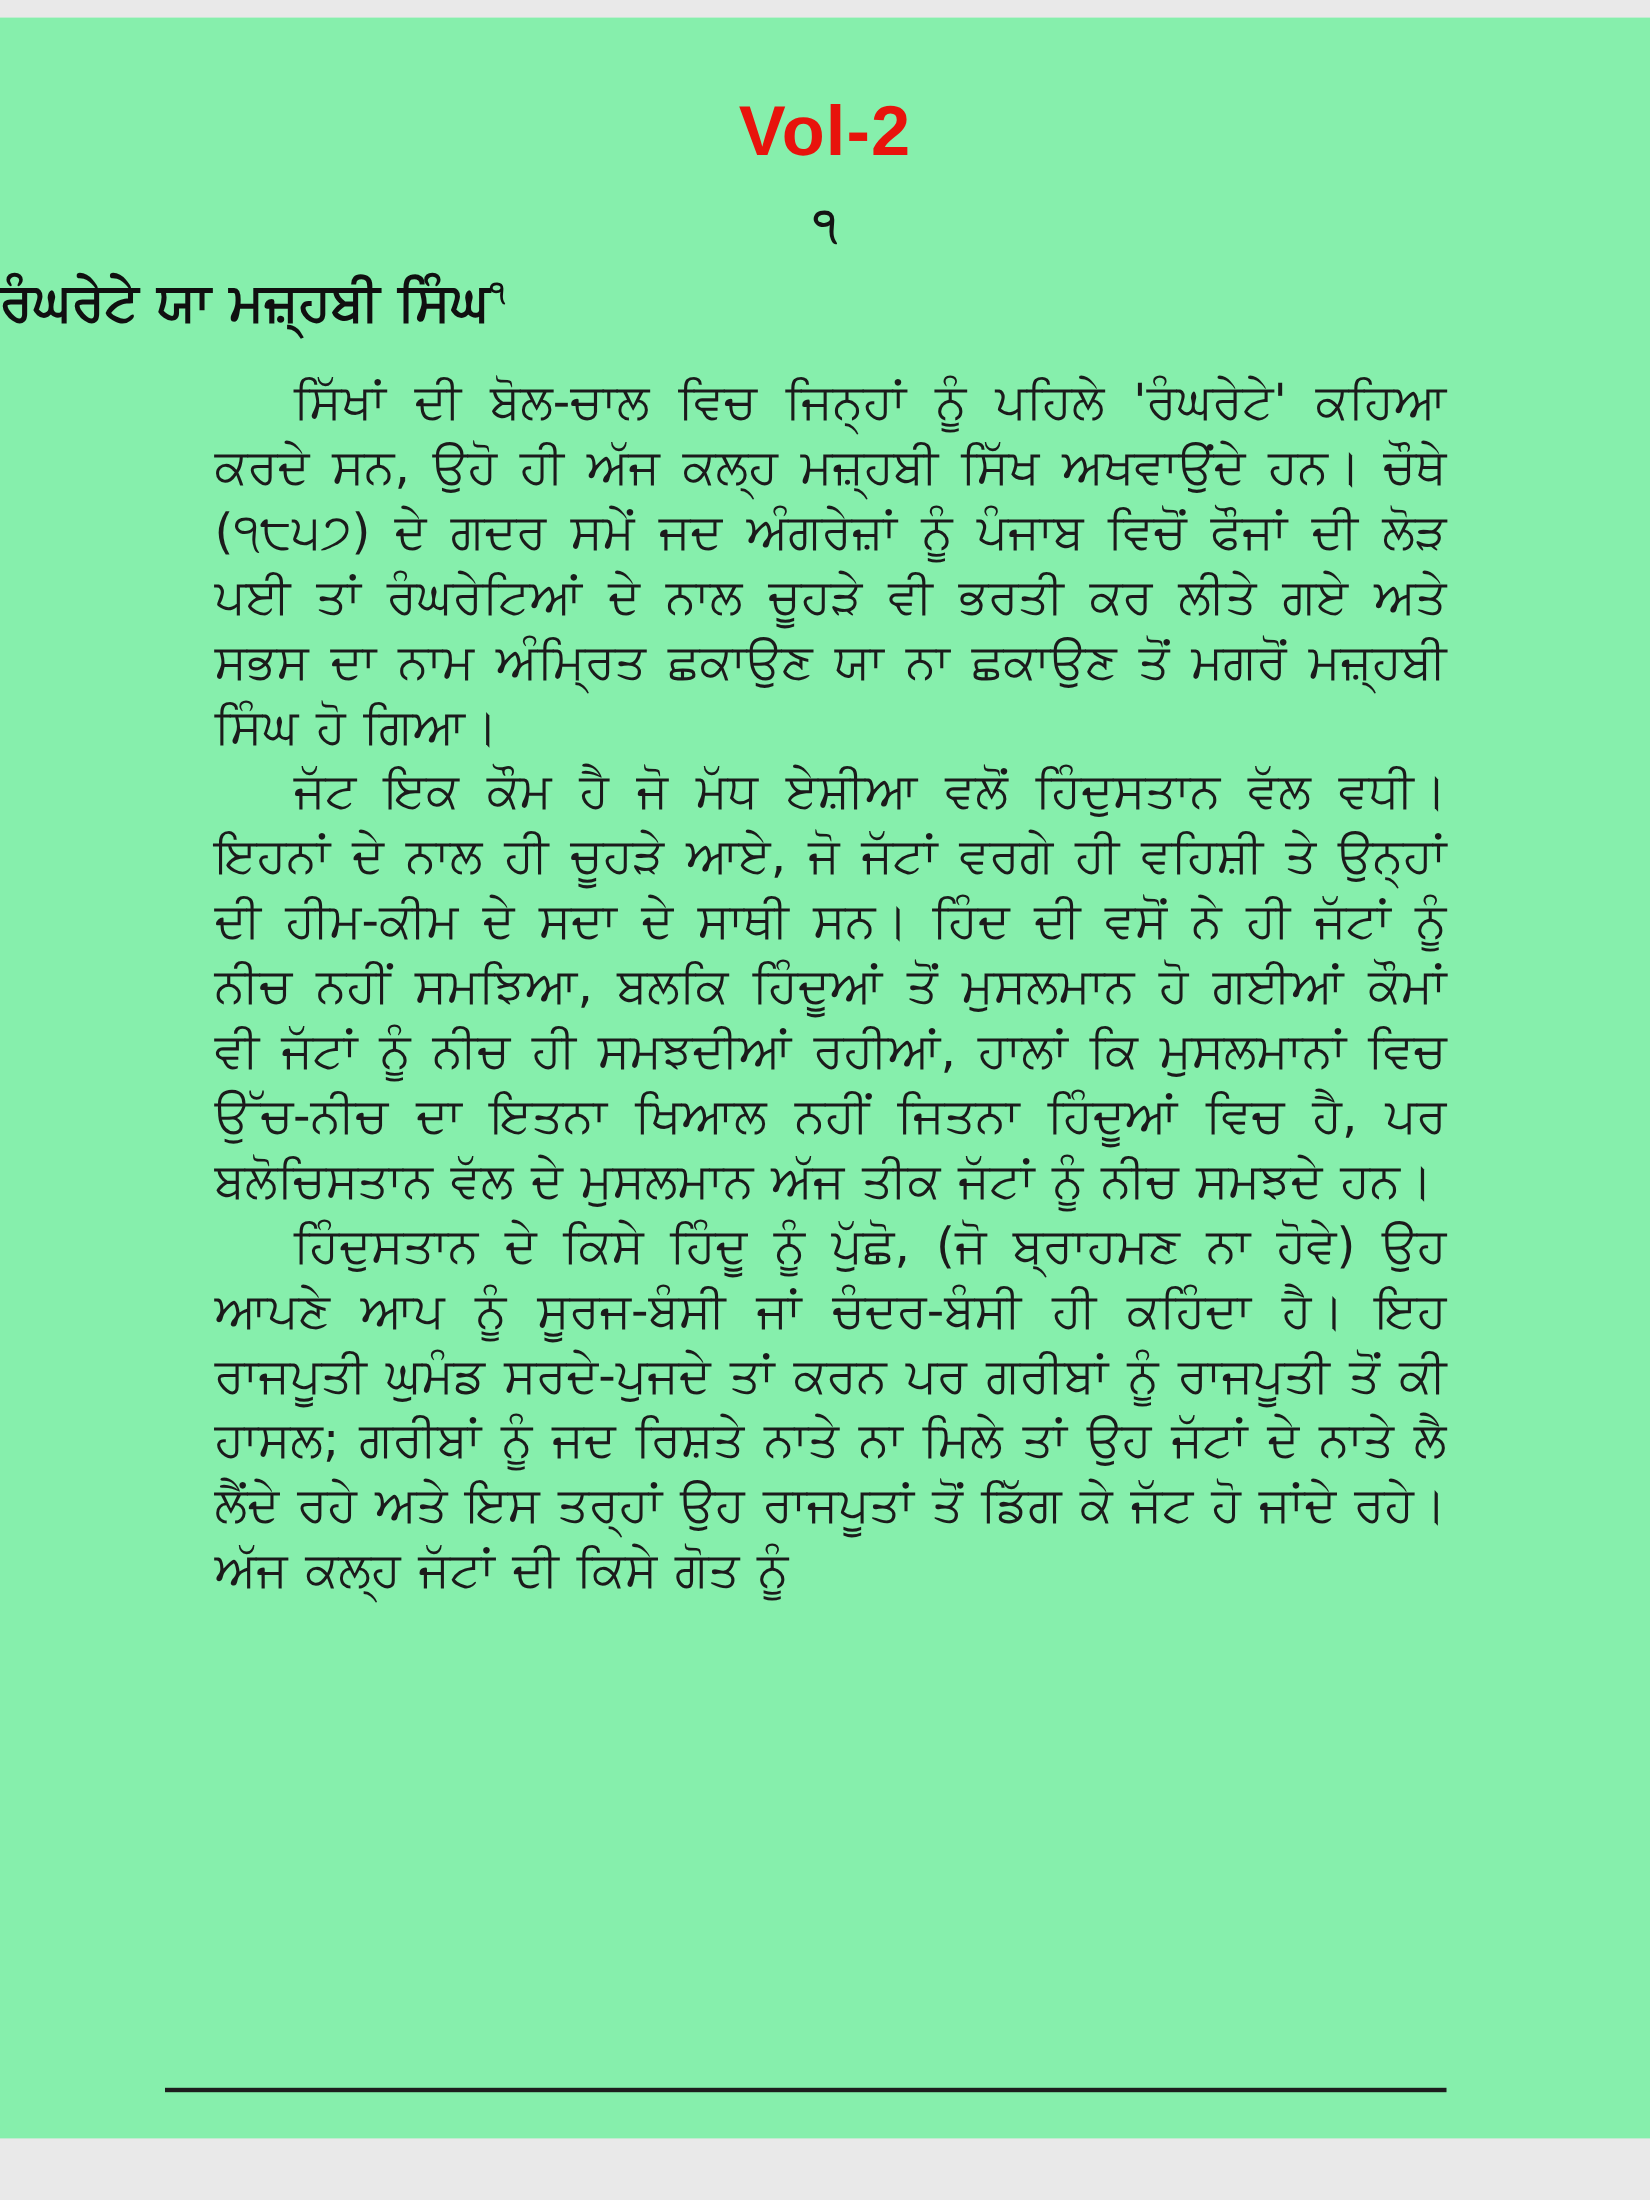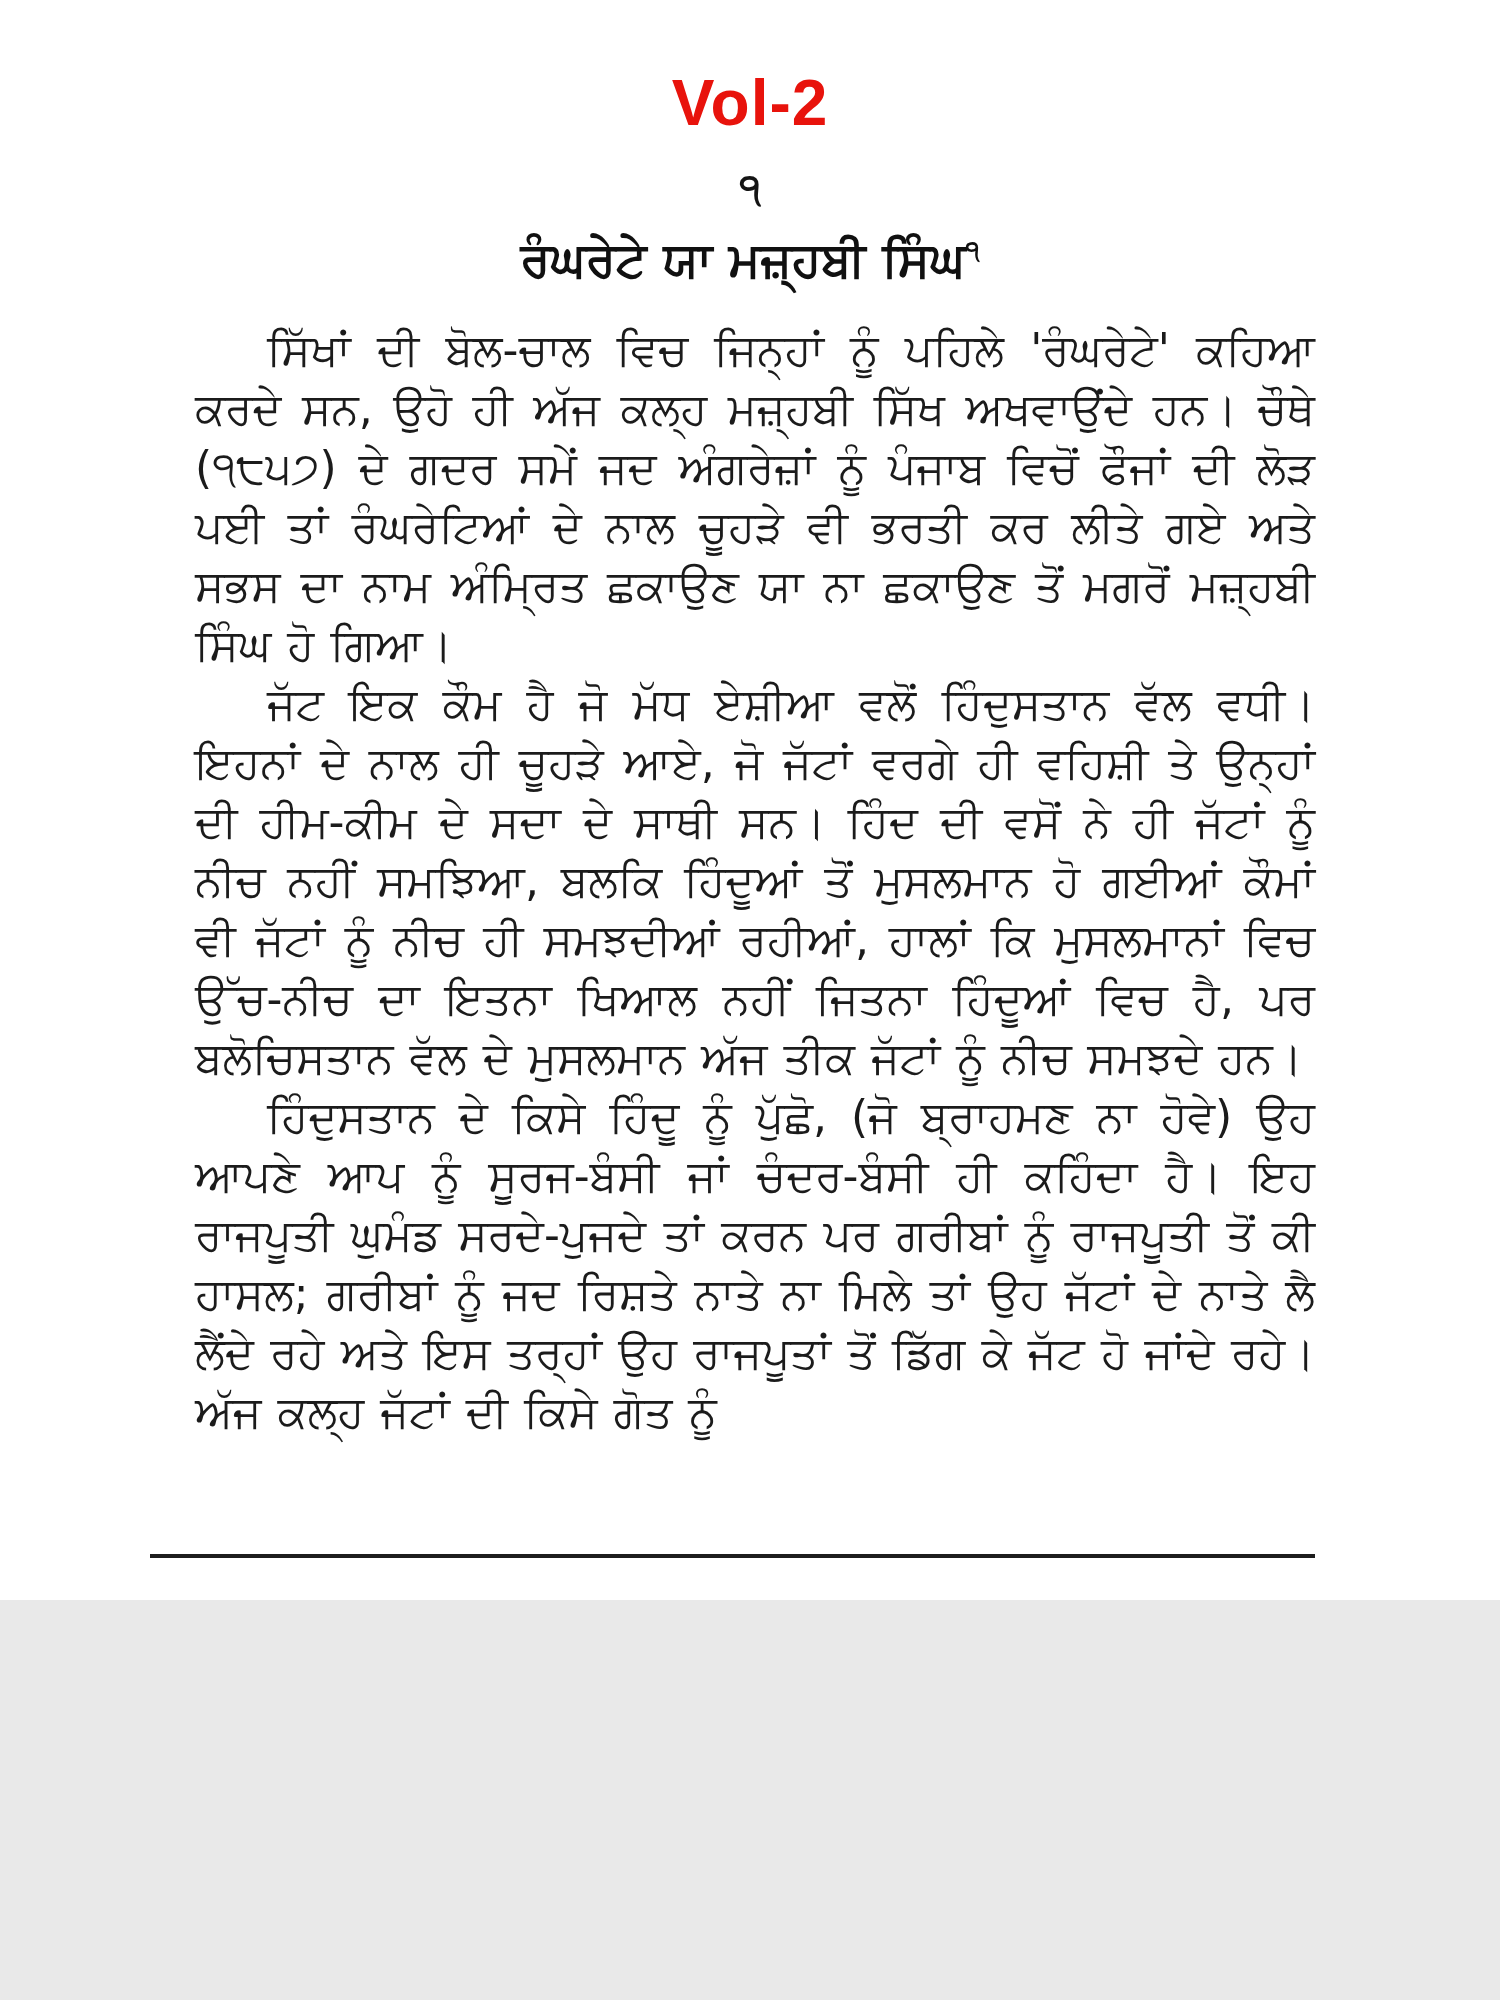--- a/index.html
+++ b/index.html
@@ -3,23 +3,23 @@
 <meta charset="utf-8">
 <style>
   html, body {
     margin: 0;
     padding: 0;
     background: #e9e9e9;
   }
   .page {
     position: relative;
     width: 1500px;
-    height: 1600px;
-    margin: 0 auto;
-    background: #ffffff;
+    height: 1928px;
+    margin: 16px auto;
+    background: #86efac;
     color: #1b1b1b;
     font-family: "DejaVu Sans", "Liberation Sans", sans-serif;
     overflow: hidden;
     box-sizing: border-box;
   }
   .volume-label {
     margin-top: 68px;
     text-align: center;
     font-size: 64px;
     line-height: 1.1;
@@ -31,21 +31,20 @@
   .chapter-number {
     margin-top: 28px;
     text-align: center;
     font-size: 40px;
     line-height: 1.1;
     font-weight: 700;
     color: #141414;
   }
   .chapter-heading {
     margin-top: 22px;
-    text-align: center;
     font-size: 48px;
     line-height: 1.15;
     font-weight: 800;
     color: #101010;
   }
   .chapter-heading sup {
     font-size: 26px;
     vertical-align: super;
     font-weight: 700;
   }

